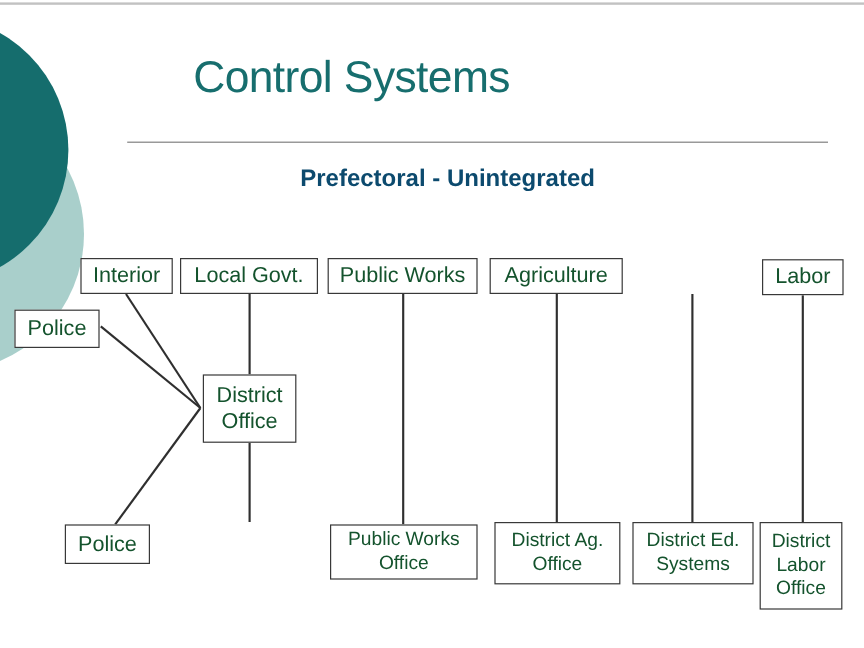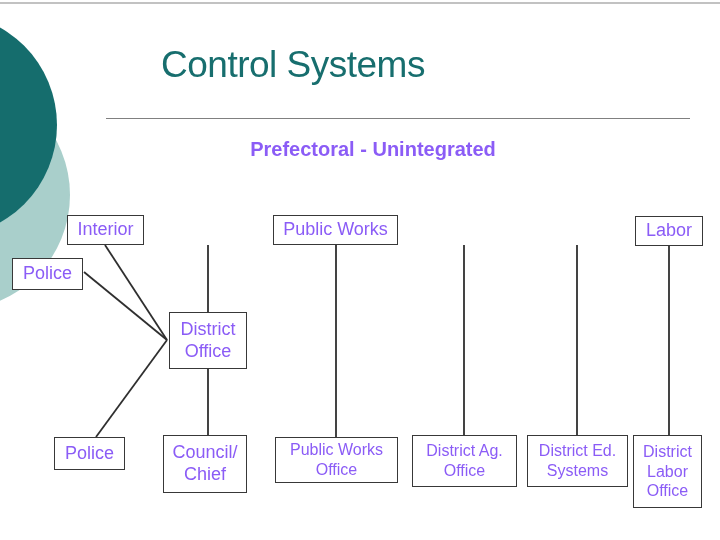--- a/index.html
+++ b/index.html
@@ -61,21 +61,21 @@
     border-top: 1px solid var(--rule-color);
     z-index: 2;
   }
   .slide-subtitle {
     position: absolute;
     left: 173px; top: 138px;
     width: 400px;
     text-align: center;
     font-size: 20px;
     font-weight: bold;
-    color: #8b5cf6;
+    color: #0c4a6e;
     z-index: 2;
     white-space: nowrap;
   }
   .edges-svg {
     position: absolute;
     left: 0; top: 0;
     width: 720px; height: 540px;
     z-index: 1;
     pointer-events: none;
   }
@@ -86,21 +86,21 @@
   .nodes-layer {
     position: absolute;
     left: 0; top: 0;
     width: 720px; height: 540px;
     z-index: 2;
   }
   .node {
     position: absolute;
     background: #ffffff;
     border: 1.5px solid var(--box-border);
-    color: #8b5cf6;
+    color: #14532d;
     display: flex;
     align-items: center;
     justify-content: center;
     text-align: center;
     white-space: pre-line;
     line-height: 1.22;
   }
 </style>
 </head>
 <body>
@@ -119,28 +119,28 @@
     <line x1="167" y1="340" x2="96" y2="437"></line>
     <line x1="208" y1="245" x2="208" y2="312"></line>
     <line x1="208" y1="369" x2="208" y2="435"></line>
     <line x1="336" y1="245" x2="336" y2="437"></line>
     <line x1="464" y1="245" x2="464" y2="435"></line>
     <line x1="577" y1="245" x2="577" y2="435"></line>
     <line x1="669" y1="246" x2="669" y2="435"></line>
   </svg>
 <div class="nodes-layer">
     <div class="node" style="left: 67px; top: 215px; width: 77px; height: 30px; font-size: 18px;">Interior</div>
+    <div class="node" style="left: 150px; top: 215px; width: 115px; height: 30px; font-size: 18px;">Local Govt.</div>
     <div class="node" style="left: 273px; top: 215px; width: 125px; height: 30px; font-size: 18px;">Public Works</div>
+    <div class="node" style="left: 408px; top: 215px; width: 111px; height: 30px; font-size: 18px;">Agriculture</div>
     <div class="node" style="left: 635px; top: 216px; width: 68px; height: 30px; font-size: 18px;">Labor</div>
     <div class="node" style="left: 12px; top: 258px; width: 71px; height: 32px; font-size: 18px;">Police</div>
     <div class="node" style="left: 169px; top: 312px; width: 78px; height: 57px; font-size: 18px;">District
 Office</div>
     <div class="node" style="left: 54px; top: 437px; width: 71px; height: 33px; font-size: 18px;">Police</div>
-    <div class="node" style="left: 163px; top: 435px; width: 84px; height: 58px; font-size: 18px;">Council/
-Chief</div>
     <div class="node" style="left: 275px; top: 437px; width: 123px; height: 46px; font-size: 16px;">Public Works
 Office</div>
     <div class="node" style="left: 412px; top: 435px; width: 105px; height: 52px; font-size: 16px;">District Ag.
 Office</div>
     <div class="node" style="left: 527px; top: 435px; width: 101px; height: 52px; font-size: 16px;">District Ed.
 Systems</div>
     <div class="node" style="left: 633px; top: 435px; width: 69px; height: 73px; font-size: 16px;">District
 Labor
 Office</div>
   </div>

